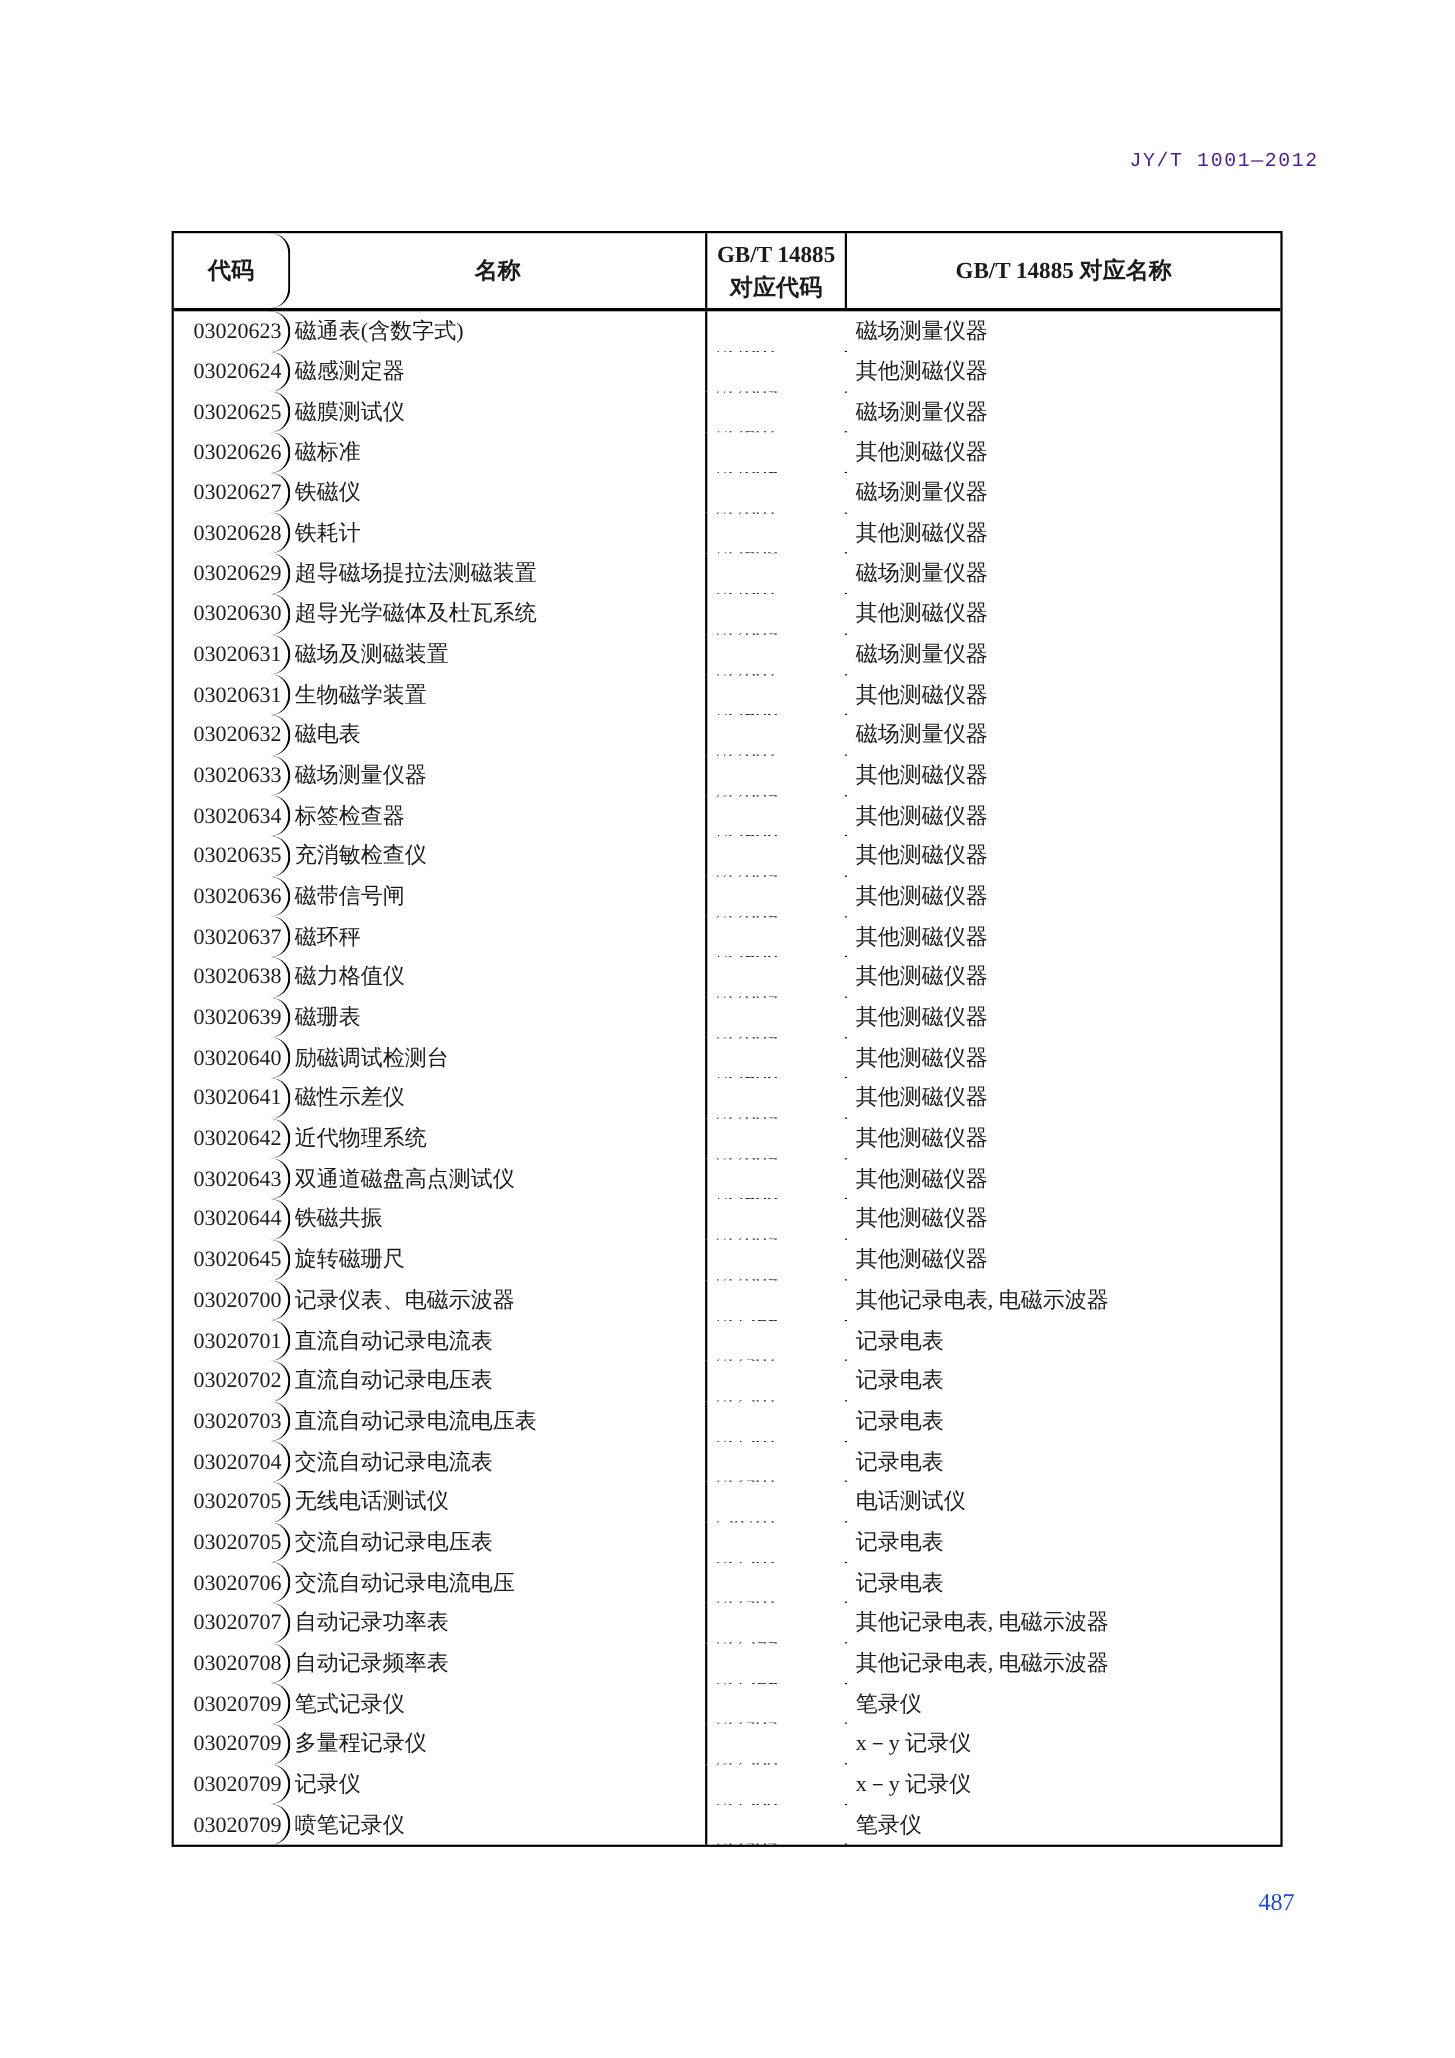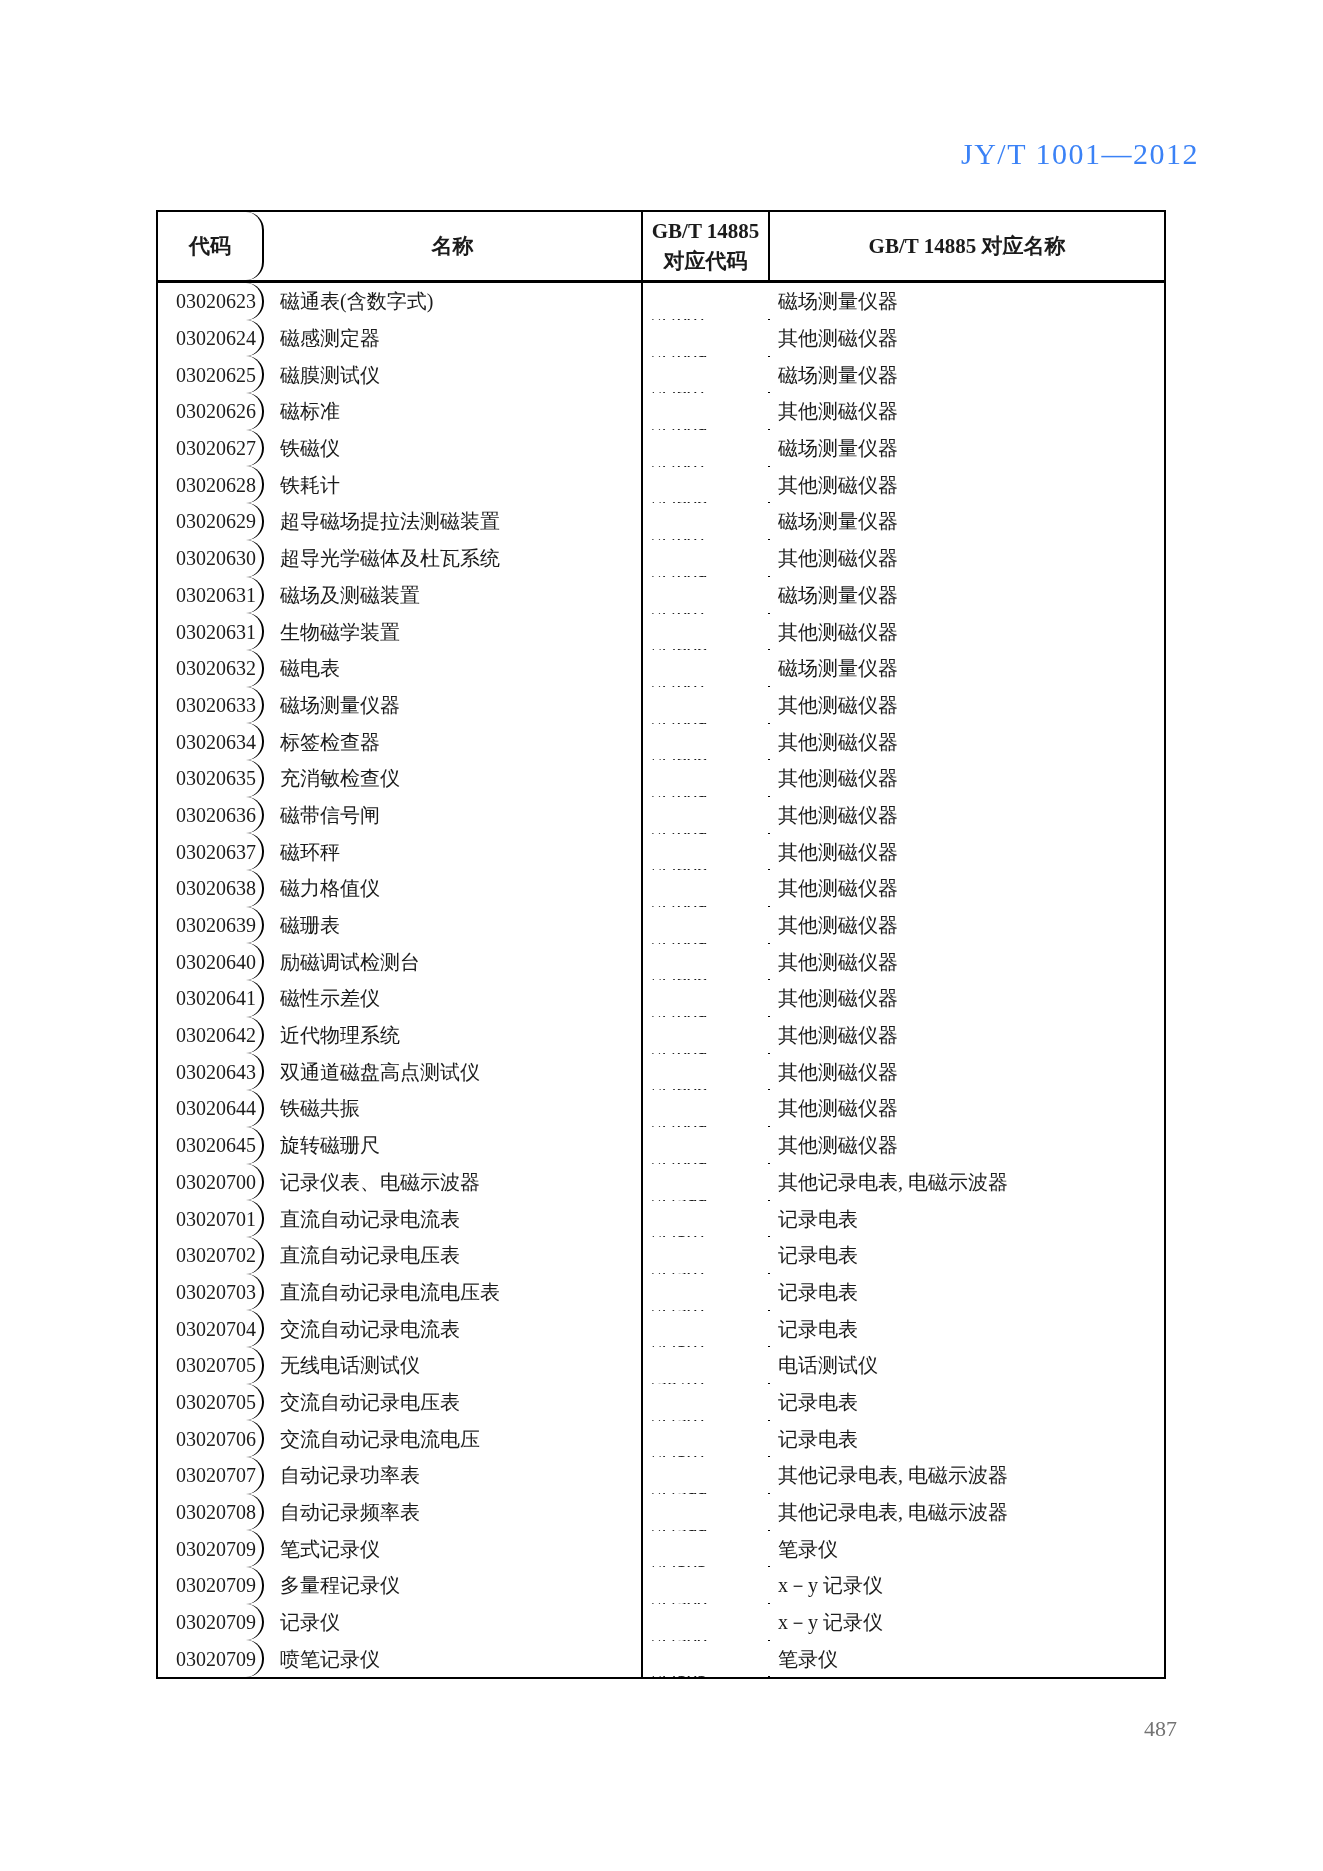--- a/index.html
+++ b/index.html
@@ -12,24 +12,24 @@
     width: 1323px;
     height: 1871px;
     font-family: "Liberation Serif", "DejaVu Serif", serif;
     color: #1b1b1b;
     overflow: hidden;
   }
   .doc-code {
     position: absolute;
     top: 137px;
     right: 124px;
-    font-family: Liberation Serif, serif;
-    font-size: 30px;
+    font-family: Liberation Mono, monospace;
+    font-size: 18px;
     letter-spacing: 1.5px;
-    color: #3b82f6;
+    color: #4c1d95;
     white-space: nowrap;
   }
   .mapping-table {
     position: absolute;
     left: 156px;
     top: 210px;
     width: 1010px;
     box-sizing: border-box;
     border: 2px solid #000;
     background: #fff;
@@ -65,29 +65,29 @@
     border-right: 2px solid #000;
     overflow: hidden;
     white-space: nowrap;
   }
   .td:last-child { border-right: none; }
   .c1 { width: 106px; flex: 0 0 106px; border-radius: 18px; }
   .c2 { width: 379px; flex: 0 0 379px; }
   .c3 { width: 127px; flex: 0 0 127px; }
   .c4 { flex: 1 1 auto; }
   .td.c1 { padding-left: 18px; }
-  .td.c2 { padding-left: 16px; }
+  .td.c2 { padding-left: 4px; }
   .td.c3 { padding-left: 4px; margin-top: 36px; }
   .td.c4 { padding-left: 8px; }
   .page-number {
     position: absolute;
     top: 1716px;
     right: 146px;
     font-size: 22px;
-    color: #737373;
+    color: #1d4ed8;
   }
 </style>
 </head>
 <body>
 
 <div class="doc-code">JY/T 1001—2012</div>
 
 <div class="mapping-table">
   <div class="thead">
     <div class="th c1">代码</div>

